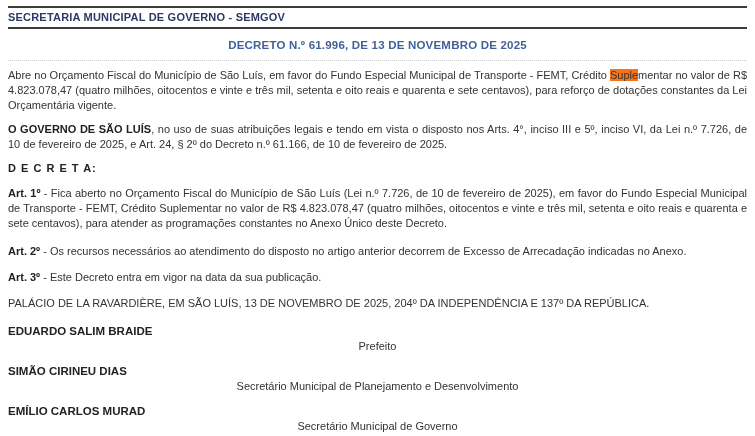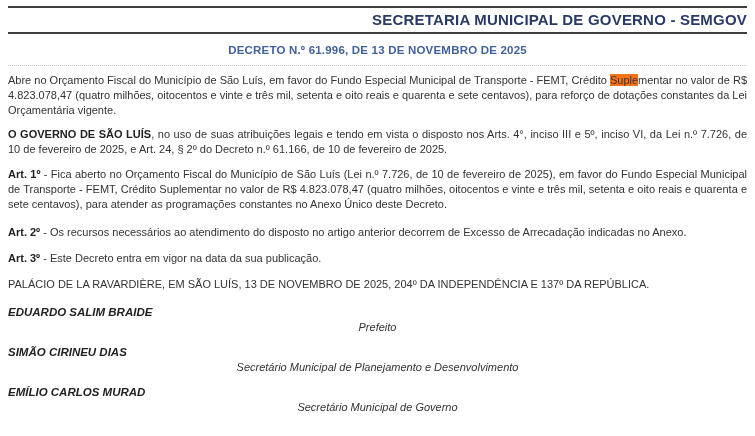--- a/index.html
+++ b/index.html
@@ -25,23 +25,23 @@
     border-top: 2px solid #3d3d3d;
     margin: 0;
   }
   .rule-top { margin-top: 6px; }
   .rule-light {
     border: 0;
     border-top: 1px dotted #cfcfcf;
     margin: 9px 0 0 0;
   }
   .masthead {
-    text-align: right;
+    text-align: left;
     font-weight: bold;
-    font-size: 15px;
+    font-size: 11px;
     color: #2a3a66;
     padding: 3px 0 4px 0;
     letter-spacing: 0.2px;
   }
   .decree-title {
     text-align: center;
     font-weight: bold;
     font-size: 11.5px;
     color: #41619b;
     margin-top: 10px;
@@ -61,21 +61,21 @@
     letter-spacing: 1px;
   }
   .article  { margin-top: 10px; }
   .art-2    { margin-top: 13px; }
   .art-3    { margin-top: 11px; }
   .closing  { margin-top: 11px; }
   b, .lead { font-weight: bold; color: #222222; }
   .hl {
     background: #f97316;
   }
-  .sig { margin-top: 10px; font-style: italic; }
+  .sig { margin-top: 10px; }
   .sig-first { margin-top: 13px; }
   .sig-name {
     font-weight: bold;
     color: #222222;
     font-size: 11.5px;
     line-height: 15px;
     text-align: left;
   }
   .sig-role {
     line-height: 15px;
@@ -94,20 +94,21 @@
   <hr class="rule-dark">
 
   <div class="decree-title">DECRETO N.º 61.996, DE 13 DE NOVEMBRO DE 2025</div>
 
   <hr class="rule-light">
 
   <p class="ementa"><span>Abre no Orçamento Fiscal do Município de São Luís, em favor do Fundo Especial Municipal de Transporte - FEMT, Crédito </span><span class="hl">Suple</span><span>mentar no valor de R$ 4.823.078,47 (quatro milhões, oitocentos e vinte e três mil, setenta e oito reais e quarenta e sete centavos), para reforço de dotações constantes da Lei Orçamentária vigente.</span></p>
 
   <p class="preamble"><b>O GOVERNO DE SÃO LUÍS</b><span>, no uso de suas atribuições legais e tendo em vista o disposto nos Arts. 4°, inciso III e 5º, inciso VI, da Lei n.º 7.726, de 10 de fevereiro de 2025, e Art. 24, § 2º do Decreto n.º 61.166, de 10 de fevereiro de 2025.</span></p>
 
+  <p class="decreta">D E C R E T A:</p>
 
   <p class="article art-1"><b>Art. 1º</b><span> - Fica aberto no Orçamento Fiscal do Município de São Luís (Lei n.º 7.726, de 10 de fevereiro de 2025), em favor do Fundo Especial Municipal de Transporte - FEMT, Crédito Suplementar no valor de R$ 4.823.078,47 (quatro milhões, oitocentos e vinte e três mil, setenta e oito reais e quarenta e sete centavos), para atender as programações constantes no Anexo Único deste Decreto.</span></p>
 
   <p class="article art-2"><b>Art. 2º</b><span> - Os recursos necessários ao atendimento do disposto no artigo anterior decorrem de Excesso de Arrecadação indicadas no Anexo.</span></p>
 
   <p class="article art-3"><b>Art. 3º</b><span> - Este Decreto entra em vigor na data da sua publicação.</span></p>
 
   <p class="closing">PALÁCIO DE LA RAVARDIÈRE, EM SÃO LUÍS, 13 DE NOVEMBRO DE 2025, 204º DA INDEPENDÊNCIA E 137º DA REPÚBLICA.</p>
 
   <div class="sig sig-first">

